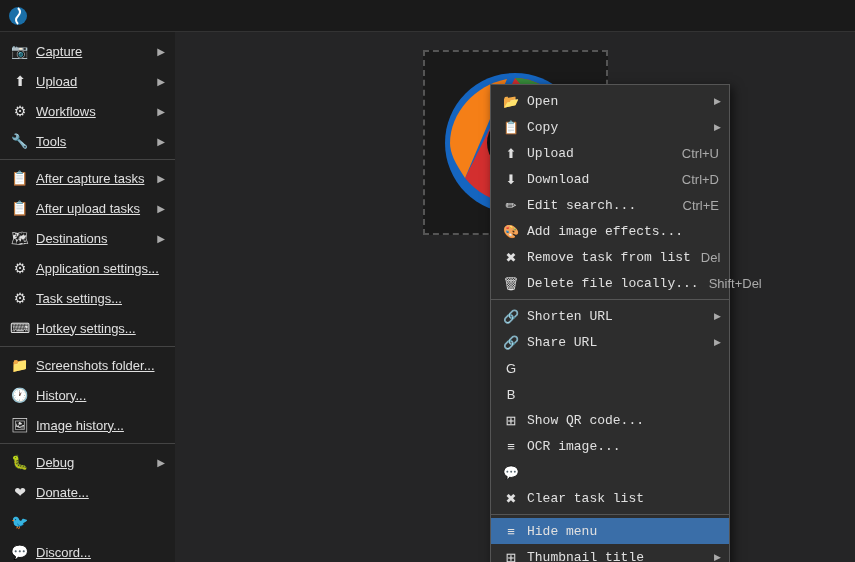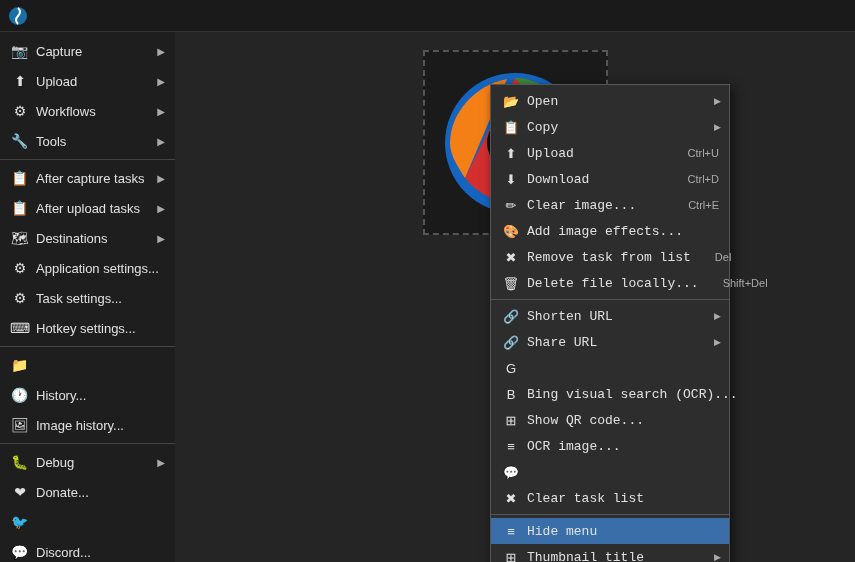--- a/index.html
+++ b/index.html
@@ -79,21 +79,21 @@
     .menu-item .item-icon {
       width: 20px;
       height: 20px;
       margin-right: 6px;
       display: flex;
       align-items: center;
       justify-content: center;
       font-size: 14px;
       flex-shrink: 0;
     }
-    .menu-item .item-label { flex: 1; }
+    .menu-item .item-label { flex: 1; text-decoration: underline; }
     .menu-item .arrow {
       font-size: 10px;
       color: #aaa;
     }
     .menu-separator {
       height: 1px;
       background: #444;
       margin: 3px 0;
     }
 
@@ -162,22 +162,22 @@
       margin-right: 6px;
       display: flex;
       align-items: center;
       justify-content: center;
       font-size: 13px;
       flex-shrink: 0;
     }
     .ctx-item .ctx-label { flex: 1; font-family: Liberation Mono, monospace; }
     .ctx-item .ctx-shortcut {
       color: #aaa;
-      font-size: 11px;
-      margin-left: 24px;
+      font-size: 13px;
+      margin-left: 10px;
     }
     .ctx-separator {
       height: 1px;
       background: #555;
       margin: 3px 0;
     }
     .ctx-item.highlighted { background: #3a6ea8; }
   </style>
 </head>
 <body>
@@ -242,20 +242,21 @@
         <span class="item-icon">⚙</span>
         <span class="item-label">Task settings...</span>
       </div>
       <div class="menu-item">
         <span class="item-icon">⌨</span>
         <span class="item-label">Hotkey settings...</span>
       </div>
       <div class="menu-separator"></div>
       <div class="menu-item">
         <span class="item-icon">📁</span>
+        <span class="item-label">Screenshots folder...</span>
       </div>
       <div class="menu-item">
         <span class="item-icon">🕐</span>
         <span class="item-label">History...</span>
       </div>
       <div class="menu-item">
         <span class="item-icon">🖼</span>
         <span class="item-label">Image history...</span>
       </div>
       <div class="menu-separator"></div>
@@ -311,21 +312,21 @@
           <span class="ctx-label">Upload</span>
           <span class="ctx-shortcut">Ctrl+U</span>
         </div>
         <div class="ctx-item">
           <span class="ctx-icon">⬇</span>
           <span class="ctx-label">Download</span>
           <span class="ctx-shortcut">Ctrl+D</span>
         </div>
         <div class="ctx-item">
           <span class="ctx-icon">✏</span>
-          <span class="ctx-label">Clear image...</span>
+          <span class="ctx-label">Edit search...</span>
           <span class="ctx-shortcut">Ctrl+E</span>
         </div>
         <div class="ctx-item">
           <span class="ctx-icon">🎨</span>
           <span class="ctx-label">Add image effects...</span>
         </div>
         <div class="ctx-item">
           <span class="ctx-icon">✖</span>
           <span class="ctx-label">Remove task from list</span>
           <span class="ctx-shortcut">Del</span>
@@ -342,21 +343,20 @@
         </div>
         <div class="ctx-item has-submenu">
           <span class="ctx-icon">🔗</span>
           <span class="ctx-label">Share URL</span>
         </div>
         <div class="ctx-item">
           <span class="ctx-icon">G</span>
         </div>
         <div class="ctx-item">
           <span class="ctx-icon">B</span>
-          <span class="ctx-label">Bing visual search (OCR)...</span>
         </div>
         <div class="ctx-item">
           <span class="ctx-icon">⊞</span>
           <span class="ctx-label">Show QR code...</span>
         </div>
         <div class="ctx-item">
           <span class="ctx-icon">≡</span>
           <span class="ctx-label">OCR image...</span>
         </div>
         <div class="ctx-item">

